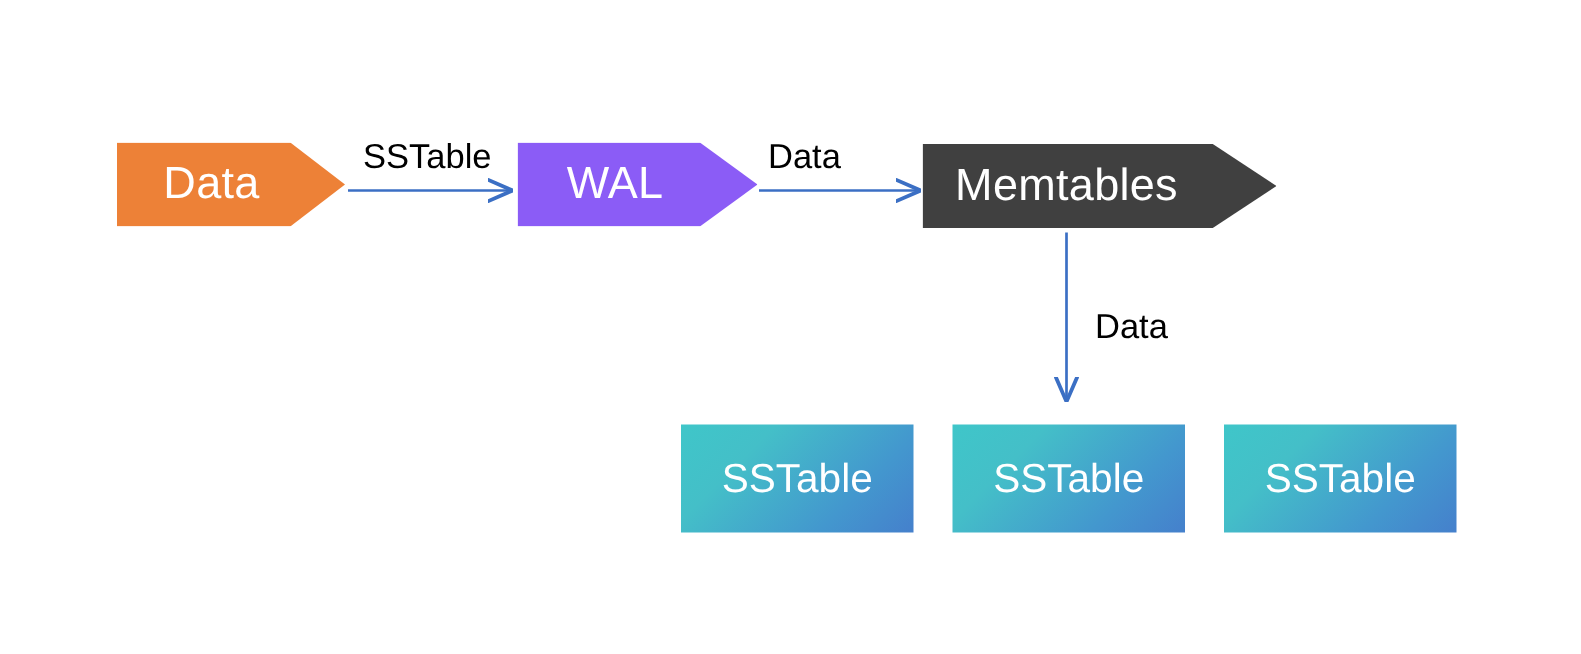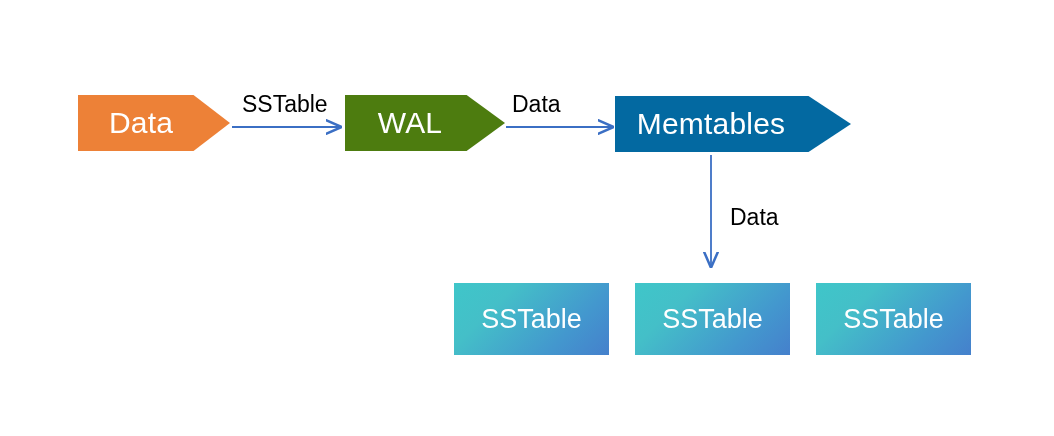--- a/index.html
+++ b/index.html
@@ -37,27 +37,27 @@
     clip-path: polygon(0% 0%, 76% 0%, 100% 50%, 76% 100%, 0% 100%);
   }
   .node-data {
     left: 78px;  top: 95px;  width: 152px; height: 56px;
     background: #ED8137;
     padding-right: 26px;
     box-sizing: border-box;
   }
   .node-wal {
     left: 345px; top: 95px;  width: 160px; height: 56px;
-    background: #4d7c0f;
+    background: #8b5cf6;
     padding-right: 30px;
     box-sizing: border-box;
   }
   .node-memtables {
     left: 615px; top: 96px;  width: 236px; height: 56px;
-    background: #0369a1;
+    background: #404040;
     padding-right: 44px;
     box-sizing: border-box;
     clip-path: polygon(0% 0%, 82% 0%, 100% 50%, 82% 100%, 0% 100%);
   }
 
   
   .sstable {
     position: absolute;
     top: 283px;
     width: 155px;

